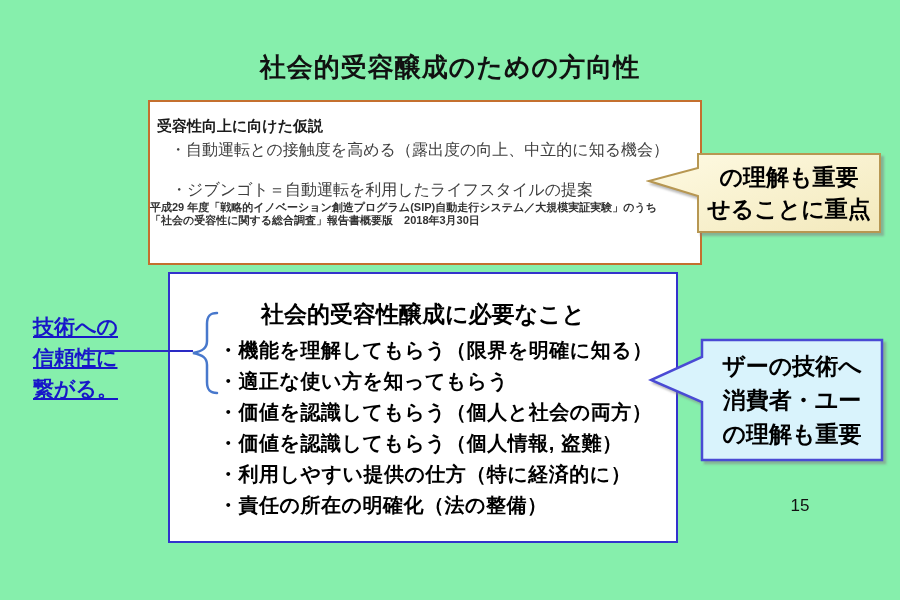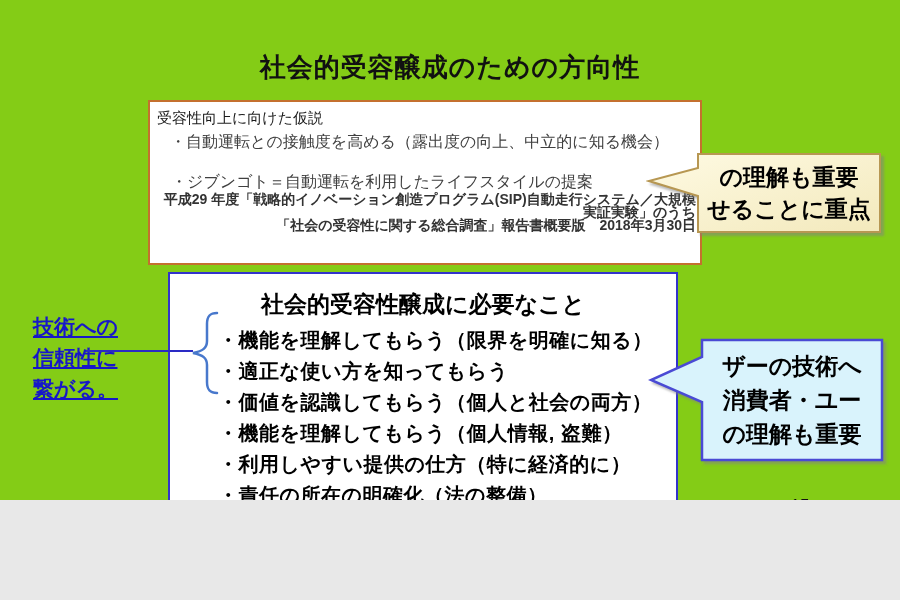--- a/index.html
+++ b/index.html
@@ -1,46 +1,46 @@
 <!DOCTYPE html>
 <html><head>
 <meta charset="utf-8">
 <style>
   html,body { margin:0; padding:0; background:#e8e8e8; }
   .slide {
-    position:relative; width:900px; height:500px; margin:0 auto;
-    background:#84cc16; overflow:hidden;
+    position:relative; width:900px; height:600px; margin:0 auto;
+    background:#86efac; overflow:hidden;
     font-family:"Liberation Sans","DejaVu Sans",sans-serif;
     color:#000;
   }
   
   .title {
     position:absolute; left:0; right:0; top:50px;
     text-align:center; font-size:26px; font-weight:bold; color:#111;
     letter-spacing:1px;
   }
   
   .hyp-box {
     position:absolute; left:148px; top:100px; width:550px; height:158px;
     border:2px solid #C4702F; background:#fff; padding:3px 0 0 0;
     box-sizing:content-box;
   }
-  .hyp-heading { font-size:15px; font-weight:normal; color:#1a1a1a; margin:4px 0 3px 7px; }
+  .hyp-heading { font-size:15px; font-weight:bold; color:#1a1a1a; margin:12px 0 3px 7px; }
   .hyp-bullet  { font-size:16px; color:#404040; margin-left:21px; line-height:22px; }
   .hyp-bullet.first { margin-bottom:18px;margin-left:20px; }
   .hyp-sub     { font-size:16px; color:#404040; margin-left:106px; line-height:22px; }
   .hyp-sub.l3  { margin-left:112px; }
   .hyp-src {
-    font-size:14px; font-weight:bold; color:#333;
-    text-align:right; padding-right:4px; line-height:13px;
+    font-size:11px; font-weight:bold; color:#333;
+    text-align:left; padding-right:4px; line-height:13px;
   }
   
   .main-box {
     position:absolute; left:168px; top:272px; width:506px; height:242px;
-    border:2px solid #3333CC; background:#fff; padding-top:15px;
+    border:2px solid #3333CC; background:#fff; padding-top:25px;
     box-sizing:content-box;
   }
   .main-heading {
     text-align:center; font-size:23px; font-weight:bold; color:#000;
     margin-bottom:5px;
   }
   .main-bullet {
     margin-left:48px; font-size:20px; font-weight:bold; color:#000;
     line-height:31px; letter-spacing:0.5px;
   }
@@ -98,21 +98,21 @@
       <div>の理解も重要</div>
       <div>せることに重点</div>
     </div>
   </div>
 
   <div class="main-box">
     <div class="main-heading">社会的受容性醸成に必要なこと</div>
     <div class="main-bullet">・機能を理解してもらう（限界を明確に知る）</div>
     <div class="main-bullet">・適正な使い方を知ってもらう</div>
     <div class="main-bullet">・価値を認識してもらう（個人と社会の両方）</div>
-    <div class="main-bullet">・機能を理解してもらう（個人情報, 盗難）</div>
+    <div class="main-bullet">・価値を認識してもらう（個人情報, 盗難）</div>
     <div class="main-bullet">・利用しやすい提供の仕方（特に経済的に）</div>
     <div class="main-bullet">・責任の所在の明確化（法の整備）</div>
   </div>
 
   <div class="trust-note">
     <div>技術への</div>
     <div>信頼性に</div>
     <div>繋がる。</div>
   </div>
   <div class="connector"></div>

